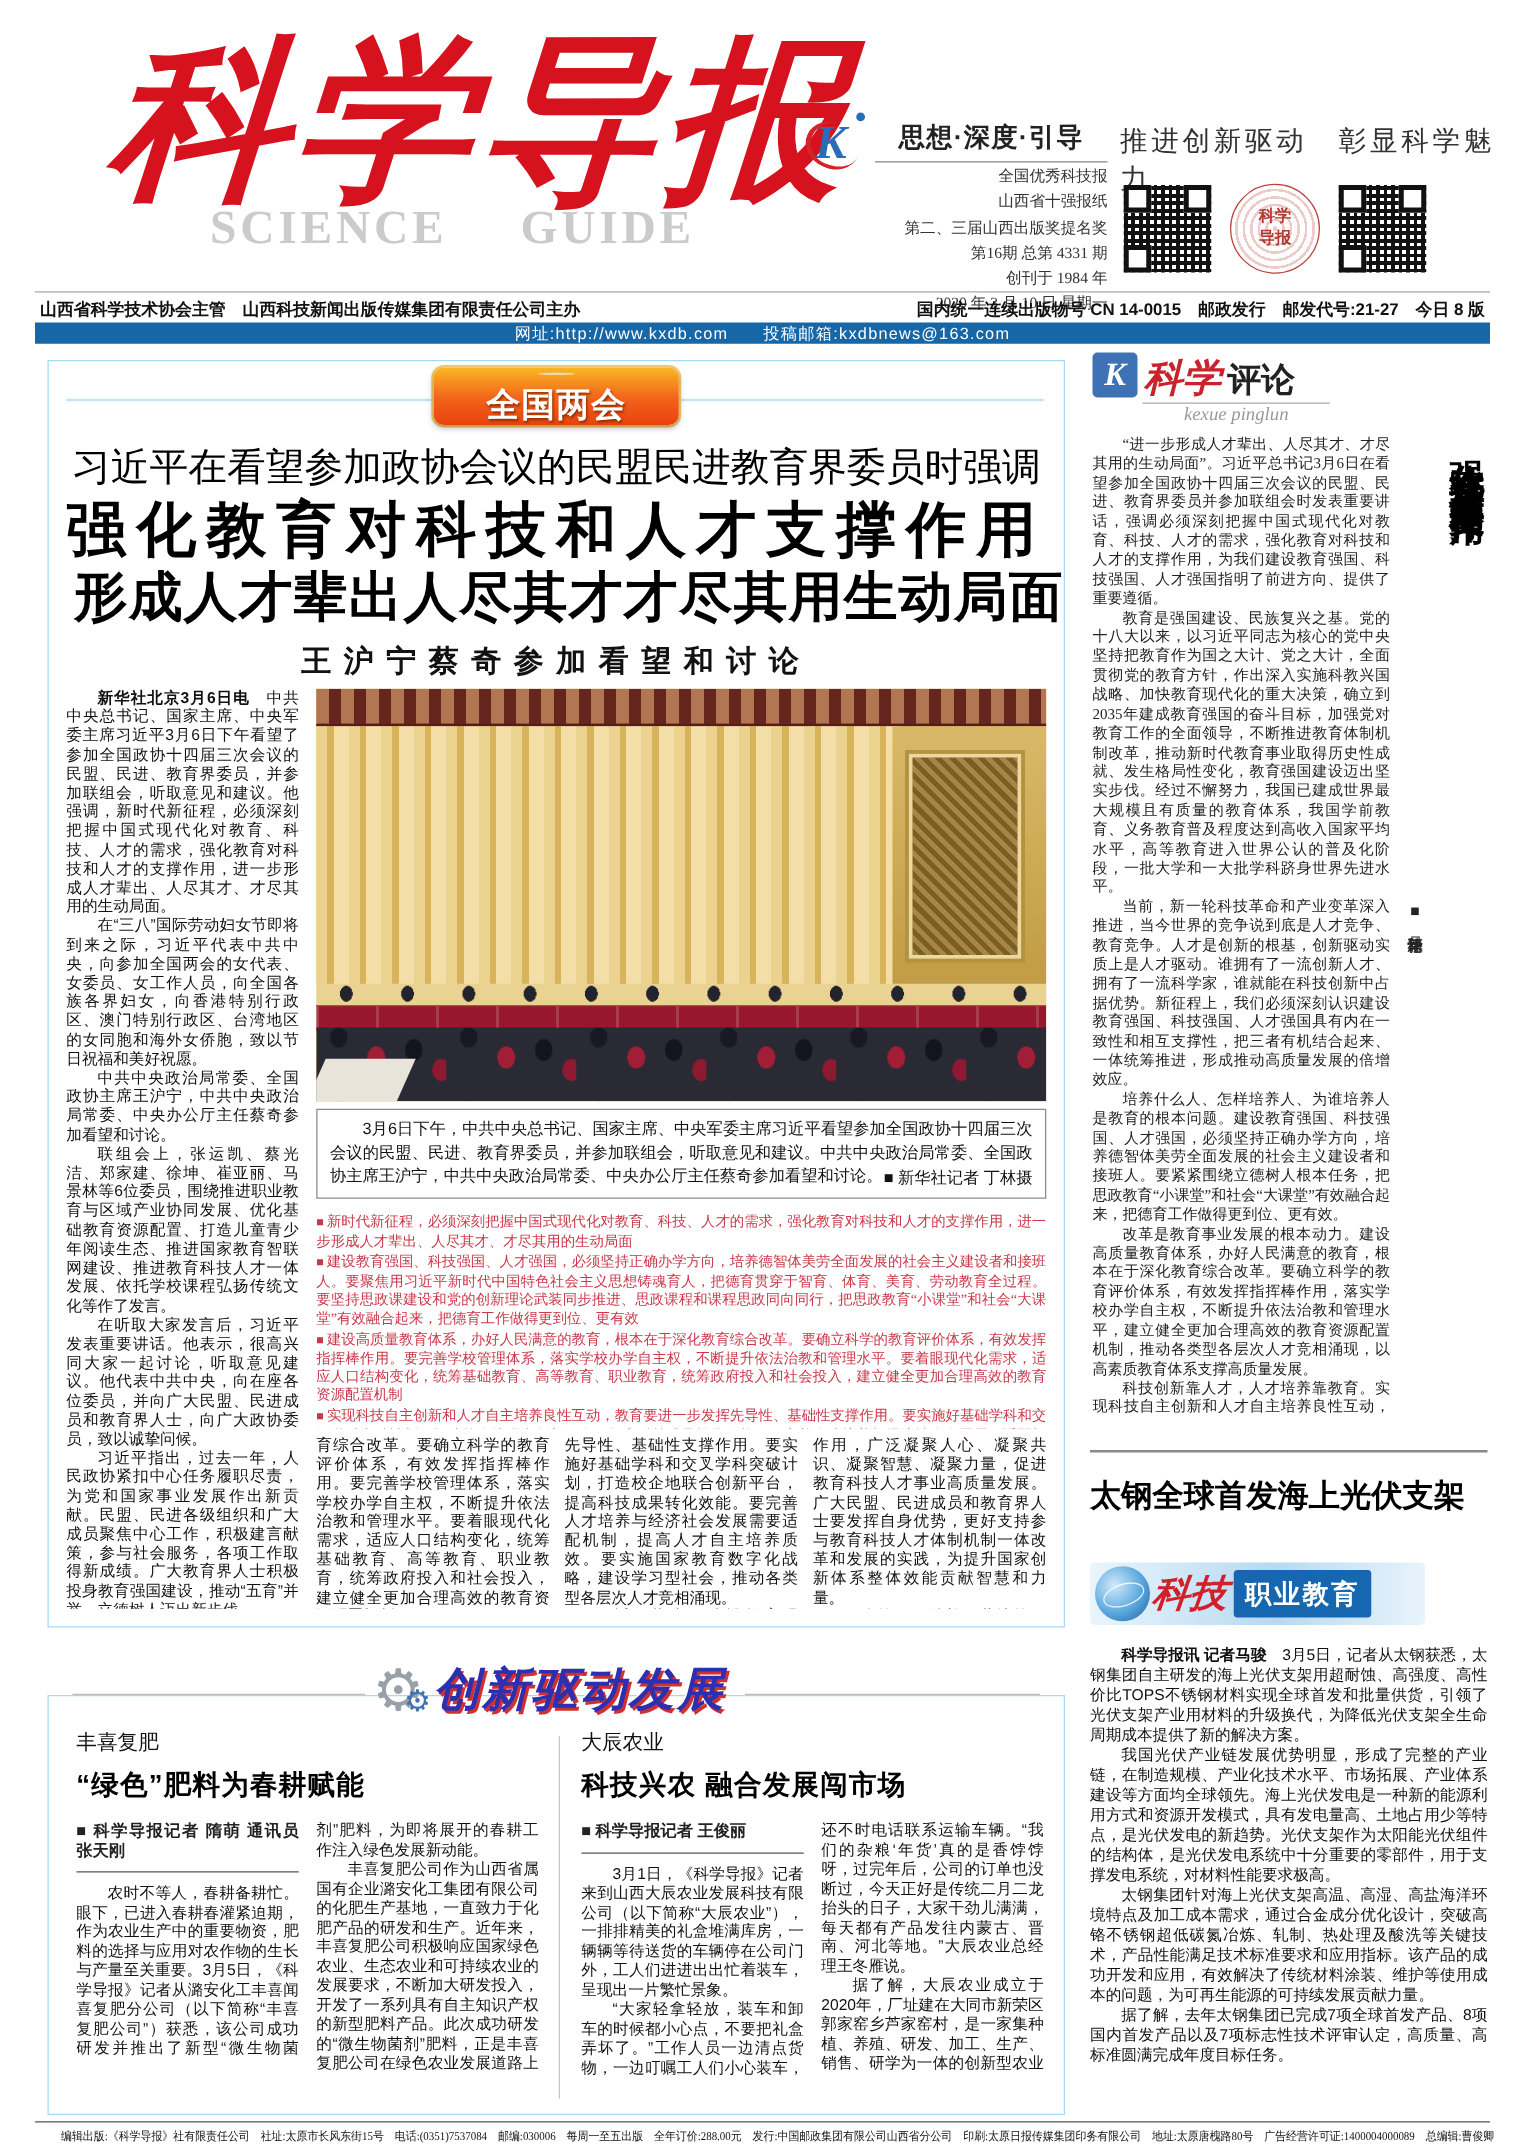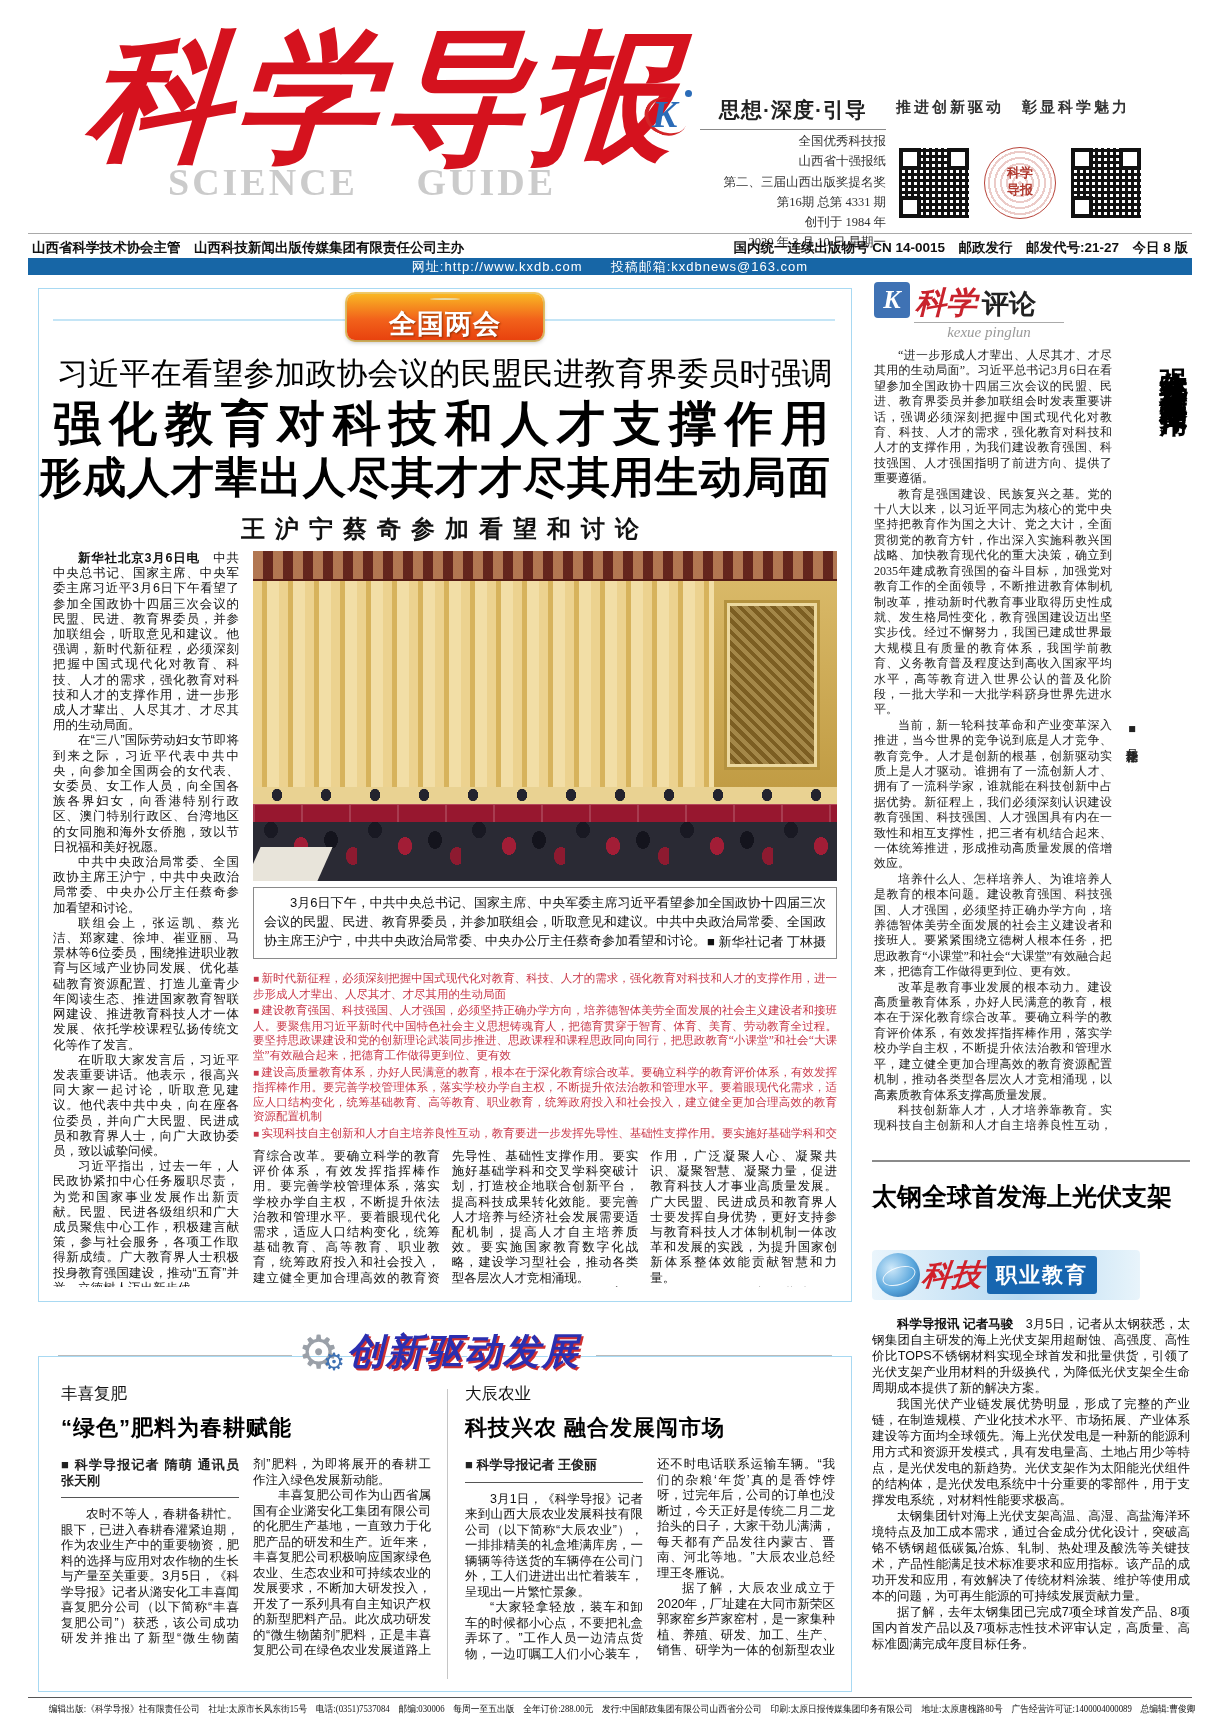--- a/index.html
+++ b/index.html
@@ -17,21 +17,21 @@
   .klogo{left:646px;top:90px;width:46px;height:46px;}
   .klogo .kk{position:absolute;left:6px;top:2px;font-size:38px;font-weight:900;font-style:italic;color:#2b6cb8;
       font-family:"Liberation Serif",serif;}
   .klogo .swoosh{position:absolute;left:-2px;top:8px;width:40px;height:34px;border:0 solid transparent;
       border-left:4px solid #d32527;border-bottom:3px solid #d32527;border-radius:50%;transform:rotate(24deg);}
   .klogo .dot{position:absolute;right:0px;top:0px;width:7px;height:7px;border-radius:50%;background:#2b6cb8;}
   .slogan{left:700px;top:96px;width:186px;text-align:center;font-size:21px;font-weight:bold;color:#222;
       padding-bottom:5px;border-bottom:1px solid #888;letter-spacing:1px;}
   .issue-lines{left:612px;top:131px;width:274px;text-align:right;font-size:12.5px;color:#333;line-height:1.62;
       font-family:"Liberation Serif",serif;}
-  .motto{left:896px;top:98px;font-size:15px;color:#333;letter-spacing:3px;font-weight:bold;}
+  .motto{left:896px;top:98px;font-size:22px;color:#333;letter-spacing:3px;font-weight:normal;}
   .qr-row{left:899px;top:147px;display:flex;gap:15px;align-items:center;}
   .qr{position:relative;width:70px;height:70px;
       background:repeating-linear-gradient(90deg,#111 0 3px,transparent 3px 6px),
                  repeating-linear-gradient(0deg,#111 0 3px,#fff 3px 6px);}
   .qr:before,.qr:after,.qr .c3{content:"";position:absolute;width:14px;height:14px;background:#fff;border:4px solid #111;}
   .qr:before{left:0;top:0;} .qr:after{right:0;top:0;} .qr .c3{left:0;bottom:0;}
   .seal{position:relative;width:70px;height:70px;border-radius:50%;border:1.5px solid #b8443a;
       background:repeating-radial-gradient(circle at 50% 50%,rgba(186,70,58,.28) 0 2px,transparent 2px 6px);}
   .seal .tx{position:absolute;left:0;top:17px;width:100%;text-align:center;font-size:13px;line-height:1.3;
       color:#b03a30;font-family:"Liberation Serif",serif;font-weight:bold;}
@@ -47,21 +47,21 @@
   .badge{position:absolute;left:50%;top:5px;transform:translateX(-50%);width:196px;height:46px;border-radius:8px;
       background:linear-gradient(180deg,#f9b723,#f2621b 55%,#e8420e);box-shadow:0 2px 5px rgba(0,0,0,.3),0 0 0 2px #f7cf6b;
       display:flex;align-items:center;justify-content:center;gap:6px;z-index:2;flex-direction:column;}
   .badge .label{font-size:27px;font-weight:900;color:#fff;text-shadow:1px 1px 2px #8f2d00;letter-spacing:1px;}
   .emblem{width:30px;height:30px;border-radius:50%;display:inline-block;}
   .e1{background:radial-gradient(circle at 50% 45%,#e23a28 54%,#f7d14b 56% 76%,#d89a24 100%);}
   .e2{background:radial-gradient(circle at 50% 45%,#fff 38%,#e23a28 40% 56%,#fff 58% 72%,#cfe6f4 74%);border:1px solid #e8d9a8;box-sizing:border-box;}
   .kicker{position:absolute;left:0;top:64px;width:100%;text-align:center;font-size:31px;font-weight:normal;color:#000;}
   .hl1{position:absolute;left:0;top:103px;width:100%;text-align:center;font-size:48px;font-weight:900;
       letter-spacing:8px;color:#000;white-space:nowrap;}
-  .hl2{position:absolute;left:0;top:160px;width:100%;text-align:left;font-size:43px;font-weight:900;
+  .hl2{position:absolute;left:0;top:160px;width:100%;text-align:right;font-size:43px;font-weight:900;
       letter-spacing:1px;color:#000;white-space:nowrap;}
   .subhead{position:absolute;left:0;top:224px;width:100%;text-align:center;font-size:24px;font-weight:600;
       letter-spacing:10px;color:#111;}
   .leftcol{position:absolute;left:14px;top:262px;width:186px;height:736px;overflow:hidden;
       font-size:12.5px;line-height:15.2px;text-align:justify;}
   .threecols{position:absolute;left:214px;top:860px;width:584px;height:138px;display:flex;gap:12px;}
   .tc{flex:1;overflow:hidden;font-size:12.5px;line-height:15.2px;text-align:justify;}
   .tc p:first-child{text-indent:0;}
 
   

